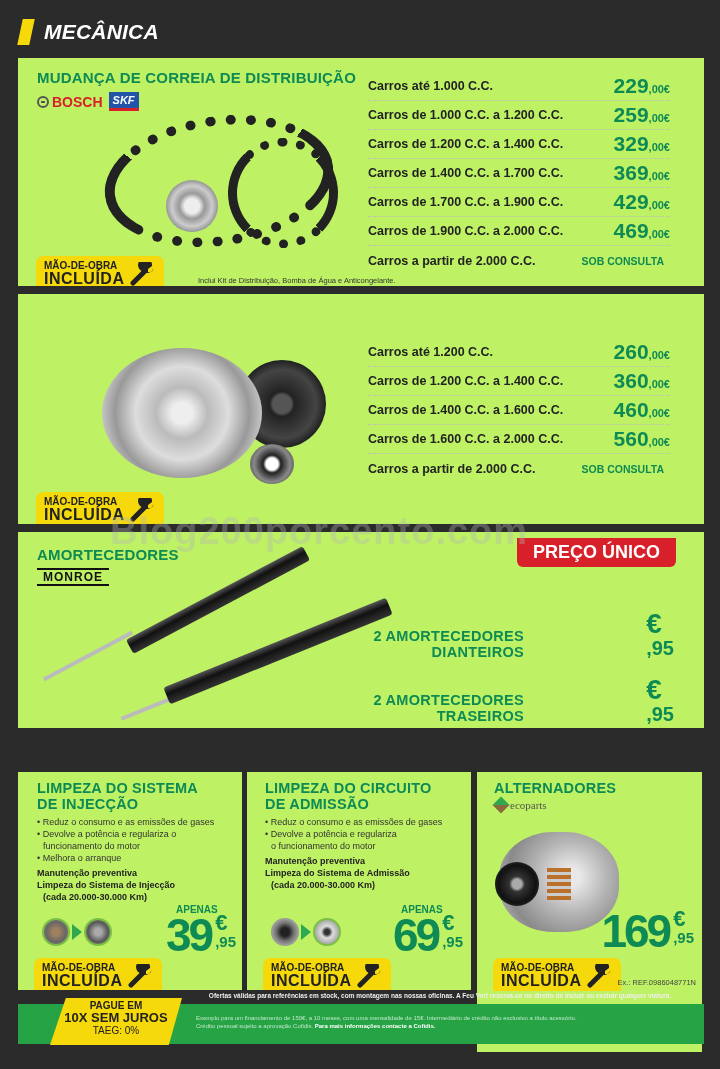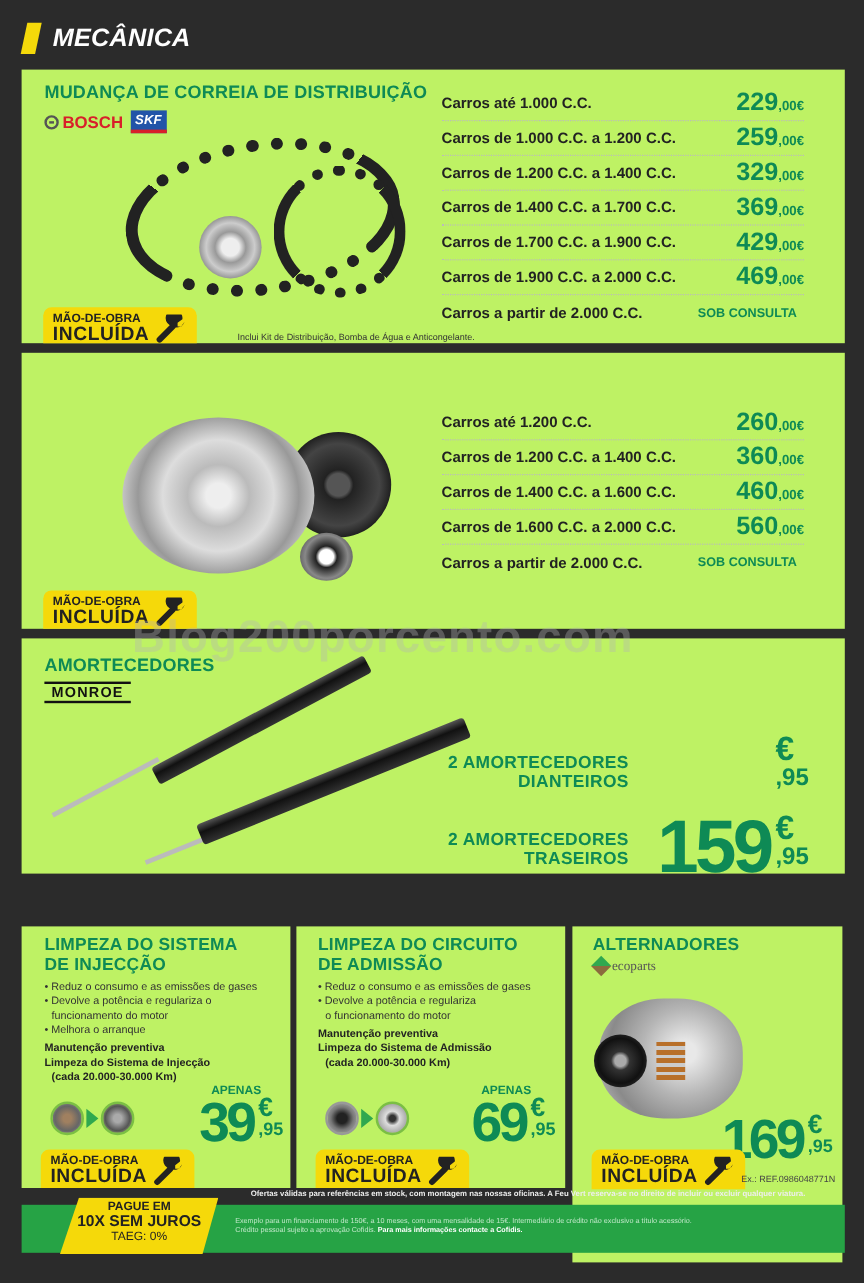--- a/index.html
+++ b/index.html
@@ -182,20 +182,21 @@
     <svg class="wrench" viewBox="0 0 26 24">
         <path d="M3 21 L14 10" stroke="#222" stroke-width="5" stroke-linecap="round"></path>
         <path d="M14 10 a7 7 0 1 1 8 -6 l-4 3 l0 3 l3 0 l3 -4 a7 7 0 0 1 -10 4" fill="#222"></path>
       </svg>
   </div>
 </div>
 
 <div class="panel" style="left:18px;top:532px;width:686px;height:196px">
   <div class="ptitle" style="left:19px;top:14px">AMORTECEDORES</div>
   <div style="position:absolute;left:19px;top:36px;font-weight:bold;font-size:12px;color:#111;letter-spacing:1px;border-top:2px solid #111;border-bottom:2px solid #111;padding:0 6px">MONROE</div>
+  <div class="preco">PREÇO ÚNICO</div>
   <div>
     <div class="rod" style="left:20px;top:122px;width:100px;transform:rotate(-28deg)"></div>
     <div class="shock" style="left:100px;top:60px;width:200px;transform:rotate(-28deg)"></div>
     <div class="rod" style="left:100px;top:168px;width:90px;transform:rotate(-22deg)"></div>
     <div class="shock" style="left:140px;top:110px;width:240px;height:18px;transform:rotate(-22deg)"></div>
   </div>
   <div class="amlabel" style="right:180px;top:96px">
     <div>2 AMORTECEDORES</div>
       <div>DIANTEIROS</div>
   </div>
@@ -203,21 +204,20 @@
     <span class="sup">
         <span class="eu" style="font-size:28px">€</span>
         <span class="ce" style="font-size:20px">,95</span>
       </span>
   </div>
   <div class="amlabel" style="right:180px;top:160px">
     <div>2 AMORTECEDORES</div>
       <div>TRASEIROS</div>
   </div>
   <div class="bigprice" style="right:30px;top:144px">
-    <span class="n" style="font-size:62px">159</span>
     <span class="sup">
         <span class="eu" style="font-size:28px">€</span>
         <span class="ce" style="font-size:20px">,95</span>
       </span>
   </div>
   <div class="mao" style="left:18px;top:200px">
     <div>
         <div class="t1">MÃO-DE-OBRA</div>
         <div class="t2">INCLUÍDA</div>
       </div>
@@ -311,21 +311,21 @@
   <div class="ptitle" style="left:17px;top:8px;font-size:14.5px">ALTERNADORES</div>
   <div style="position:absolute;left:18px;top:27px;display:flex;align-items:center;gap:3px">
     <span style="width:12px;height:12px;background:linear-gradient(135deg,#2fa84f 50%,#8b6b3d 50%);transform:rotate(45deg);display:inline-block"></span>
     <span style="font-family:'Liberation Serif',serif;font-size:11px;color:#555">ecoparts</span>
   </div>
   <div>
     <div style="position:absolute;left:22px;top:60px;width:120px;height:100px;border-radius:45%;background:radial-gradient(circle at 60% 45%,#e8e8e8 10%,#b5b5b5 40%,#8a8a8a 70%,#d0d0d0)"></div>
     <div style="position:absolute;left:18px;top:90px;width:44px;height:44px;border-radius:50%;background:radial-gradient(circle,#aaa 15%,#333 25%,#111 60%,#444)"></div>
     <div style="position:absolute;left:70px;top:96px;width:24px;height:32px;background:repeating-linear-gradient(#b8702a 0 4px,#ccc 4px 7px)"></div>
   </div>
-  <div class="bigprice" style="right:8px;top:154px">
+  <div class="bigprice" style="right:8px;top:136px">
     <span class="n" style="font-size:46px">169</span>
     <span class="sup">
         <span class="eu" style="font-size:22px">€</span>
         <span class="ce" style="font-size:15px">,95</span>
       </span>
   </div>
   <div class="mao" style="left:16px;top:186px">
     <div>
         <div class="t1">MÃO-DE-OBRA</div>
         <div class="t2">INCLUÍDA</div>

